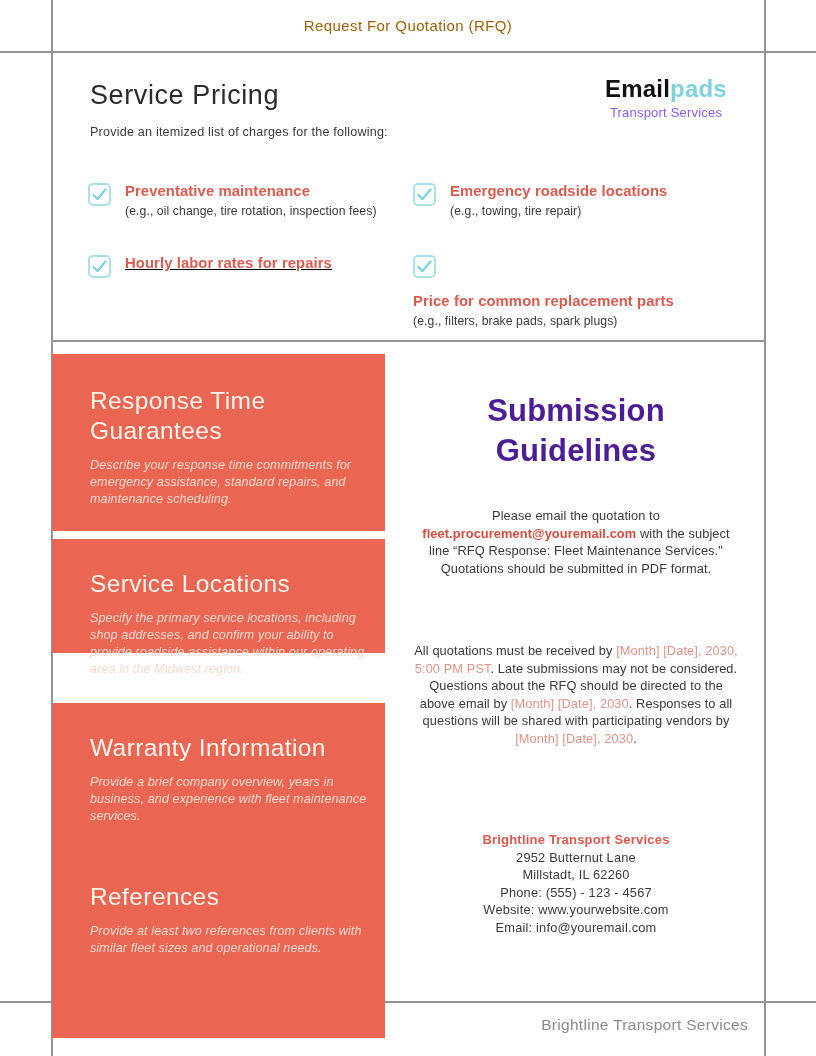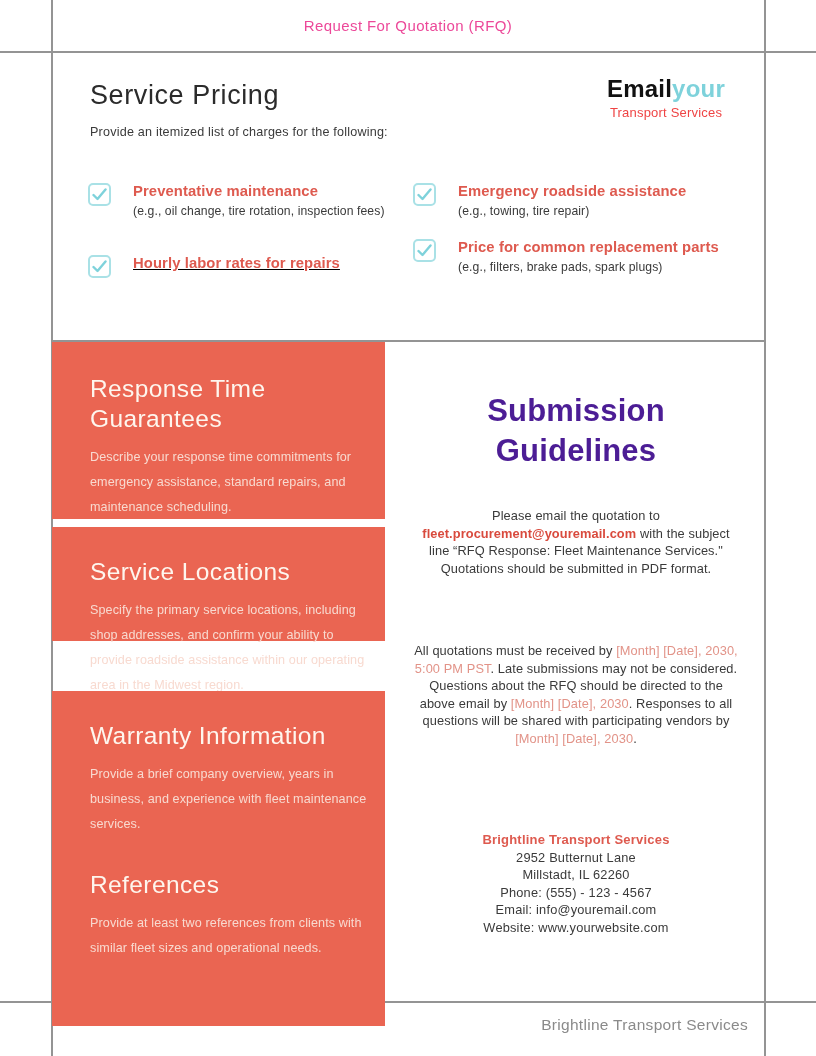--- a/index.html
+++ b/index.html
@@ -23,49 +23,49 @@
   .vline{position:absolute;top:0;bottom:0;width:2px;background:var(--line-gray);}
   .vline-left{left:51px;}
   .vline-right{left:764px;}
   .hline{position:absolute;height:2px;background:var(--line-gray);}
   .hline-top{top:51px;left:0;right:0;}
   .hline-bottom{top:1001px;left:0;right:0;}
   .hline-mid{top:340px;left:52px;width:712px;}
 
   
   .doc-header{position:absolute;top:0;left:0;right:0;height:51px;display:flex;align-items:center;justify-content:center;}
-  .doc-header span{font-size:15px;color:#ec4899;letter-spacing:.4px;}
+  .doc-header span{font-size:15px;color:#a16207;letter-spacing:.4px;}
 
   
   .sp-title{position:absolute;left:90px;top:80px;font-size:27px;font-weight:400;color:var(--ink);letter-spacing:.6px;}
   .sp-intro{position:absolute;left:90px;top:125px;font-size:12.6px;color:var(--body-ink);letter-spacing:.2px;}
 
   .logo{position:absolute;top:76px;left:595px;width:142px;text-align:center;}
   .logo-word{font-size:24px;font-weight:bold;letter-spacing:.2px;color:#111;line-height:1.1;}
   .logo-line{color:var(--cyan);}
-  .logo-tagline{font-size:13px;color:#ef4444;margin-top:3px;letter-spacing:.2px;}
+  .logo-tagline{font-size:13px;color:#8b5cf6;margin-top:3px;letter-spacing:.2px;}
 
   
-  .ci{position:absolute;display:flex;align-items:flex-start;gap:22px;}
+  .ci{position:absolute;display:flex;align-items:flex-start;gap:14px;}
   .ci-1{left:88px;top:182px;width:305px;}
   .ci-2{left:413px;top:182px;width:335px;}
   .ci-3{left:88px;top:254px;width:335px;text-decoration:underline;}
-  .ci-4{left:413px;top:238px;width:335px;}
+  .ci-4{left:413px;top:254px;width:335px;flex-direction:column;}
   .checkbox{flex:0 0 auto;width:23px;height:23px;border:2px solid var(--cyan-border);border-radius:5px;background:#fff;display:flex;align-items:center;justify-content:center;margin-top:1px;}
   .ci-label{font-size:14.8px;font-weight:bold;color:var(--coral-text);letter-spacing:.1px;line-height:1.25;}
   .ci-note{font-size:12.2px;color:var(--body-ink);line-height:1.4;margin-top:3px;letter-spacing:.1px;}
 
   
-  .red-block{position:absolute;left:52px;width:333px;background:var(--coral-bg);padding:30px 18px 0 38px;}
+  .red-block{position:absolute;left:52px;width:333px;background:var(--coral-bg);padding:30px 18px 0 38px;margin-top:12px;}
   .rb-1{top:342px;height:177px;padding-top:32px;}
   .rb-2{top:527px;height:114px;}
   .rb-3{top:691px;height:157px;}
   .rb-4{top:840px;height:186px;}
   .red-block h2{font-size:24.5px;font-weight:400;color:#FEF6EE;line-height:1.22;letter-spacing:.4px;max-width:245px;}
-  .red-block p{font-size:12.6px;color:#F8DAD0;line-height:25px;margin-top:11px;letter-spacing:.1px;}
+  .red-block p{font-size:12.6px;color:#F8DAD0;line-height:17px;margin-top:11px;letter-spacing:.1px;font-style:italic;}
 
   
   .sub-title{position:absolute;left:420px;top:391px;width:312px;text-align:center;font-size:31px;font-weight:bold;color:#4c1d95;line-height:40px;letter-spacing:.2px;}
   .sub-p{position:absolute;text-align:center;font-size:12.8px;color:var(--body-ink);line-height:17.5px;letter-spacing:.1px;}
   .sub-p1{left:420px;top:507px;width:312px;}
   .sub-p2{left:410px;top:642px;width:332px;}
   .accent-bold{color:var(--coral-strong);font-weight:bold;}
   .accent-light{color:var(--coral-light);}
 
   .contact{position:absolute;left:412px;top:831px;width:328px;text-align:center;line-height:17.5px;}
@@ -86,21 +86,21 @@
   <div class="hline hline-mid"></div>
   <div class="hline hline-bottom"></div>
 
   <div class="doc-header">
     <span>Request For Quotation (RFQ)</span>
   </div>
 
   <h1 class="sp-title">Service Pricing</h1>
 
   <div class="logo">
-    <div class="logo-word"><span>Email</span><span class="logo-line">your</span></div>
+    <div class="logo-word"><span>Email</span><span class="logo-line">pads</span></div>
     <div class="logo-tagline">Transport Services</div>
   </div>
 
   <p class="sp-intro">Provide an itemized list of charges for the following:</p>
 
   <div class="ci ci-1">
     <span class="checkbox">
       <svg width="15" height="13" viewBox="0 0 15 13">
           <polyline points="1.5,7 5.5,11 13.5,1.5" fill="none" stroke="#7ED2DB" stroke-width="2.4" stroke-linecap="round" stroke-linejoin="round"></polyline>
         </svg>
@@ -111,21 +111,21 @@
     </div>
   </div>
 
   <div class="ci ci-2">
     <span class="checkbox">
       <svg width="15" height="13" viewBox="0 0 15 13">
           <polyline points="1.5,7 5.5,11 13.5,1.5" fill="none" stroke="#7ED2DB" stroke-width="2.4" stroke-linecap="round" stroke-linejoin="round"></polyline>
         </svg>
     </span>
     <div>
-      <div class="ci-label">Emergency roadside assistance</div>
+      <div class="ci-label">Emergency roadside locations</div>
       <div class="ci-note">(e.g., towing, tire repair)</div>
     </div>
   </div>
 
   <div class="ci ci-3">
     <span class="checkbox">
       <svg width="15" height="13" viewBox="0 0 15 13">
           <polyline points="1.5,7 5.5,11 13.5,1.5" fill="none" stroke="#7ED2DB" stroke-width="2.4" stroke-linecap="round" stroke-linejoin="round"></polyline>
         </svg>
     </span>
@@ -169,19 +169,19 @@
 
   <h2 class="sub-title">Submission Guidelines</h2>
   <p class="sub-p sub-p1"><span>Please email the quotation to </span><span class="accent-bold">fleet.procurement@youremail.com</span><span> with the subject line “RFQ Response: Fleet Maintenance Services." Quotations should be submitted in PDF format.</span></p>
   <p class="sub-p sub-p2"><span>All quotations must be received by </span><span class="accent-light">[Month] [Date], 2030, 5:00 PM PST</span><span>. Late submissions may not be considered. Questions about the RFQ should be directed to the above email by </span><span class="accent-light">[Month] [Date], 2030</span><span>. Responses to all questions will be shared with participating vendors by </span><span class="accent-light">[Month] [Date], 2030</span><span>.</span></p>
 
   <div class="contact">
     <div class="contact-name">Brightline Transport Services</div>
     <div class="contact-line">2952 Butternut Lane</div>
     <div class="contact-line">Millstadt, IL 62260</div>
     <div class="contact-line">Phone: (555) - 123 - 4567</div>
+    <div class="contact-line">Website: www.yourwebsite.com</div>
     <div class="contact-line">Email: info@youremail.com</div>
-    <div class="contact-line">Website: www.yourwebsite.com</div>
   </div>
 
   <div class="doc-footer">Brightline Transport Services</div>
 
 </div>
 
 </body></html>

